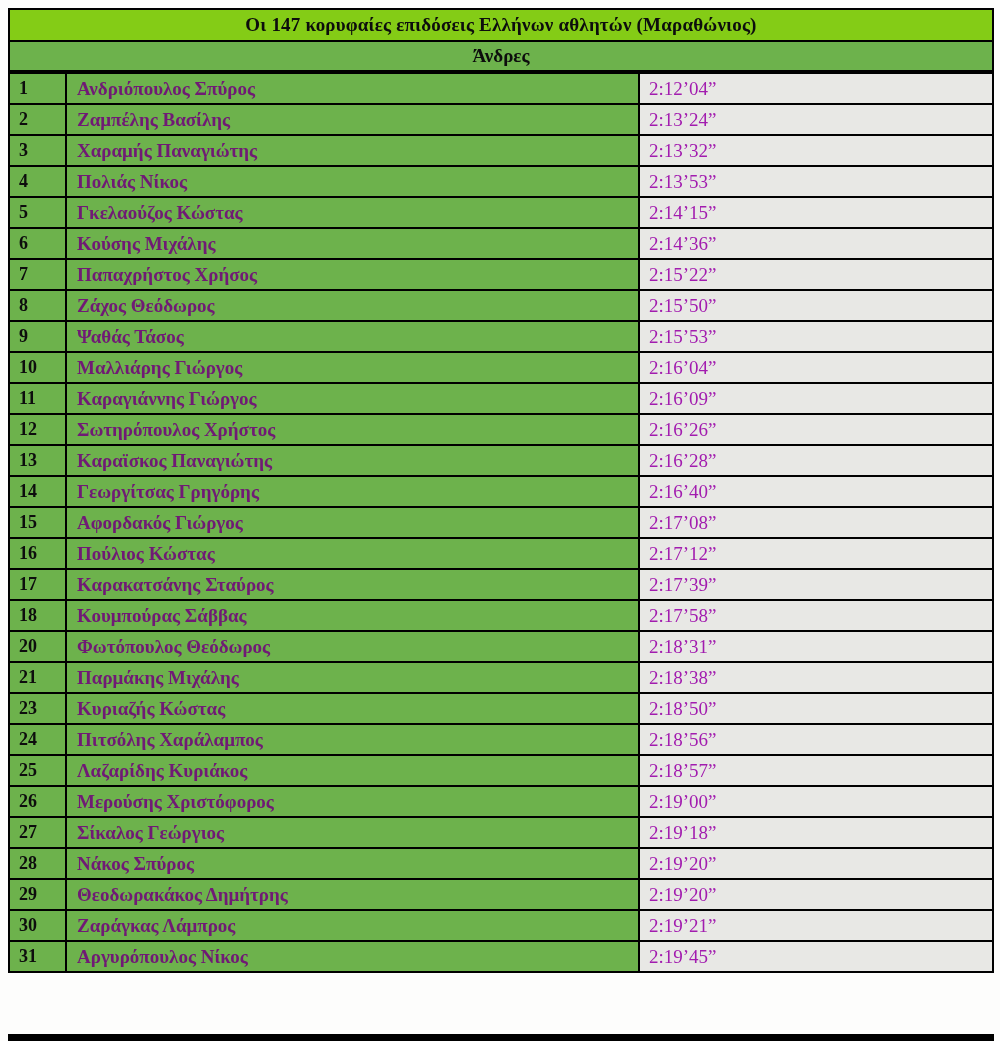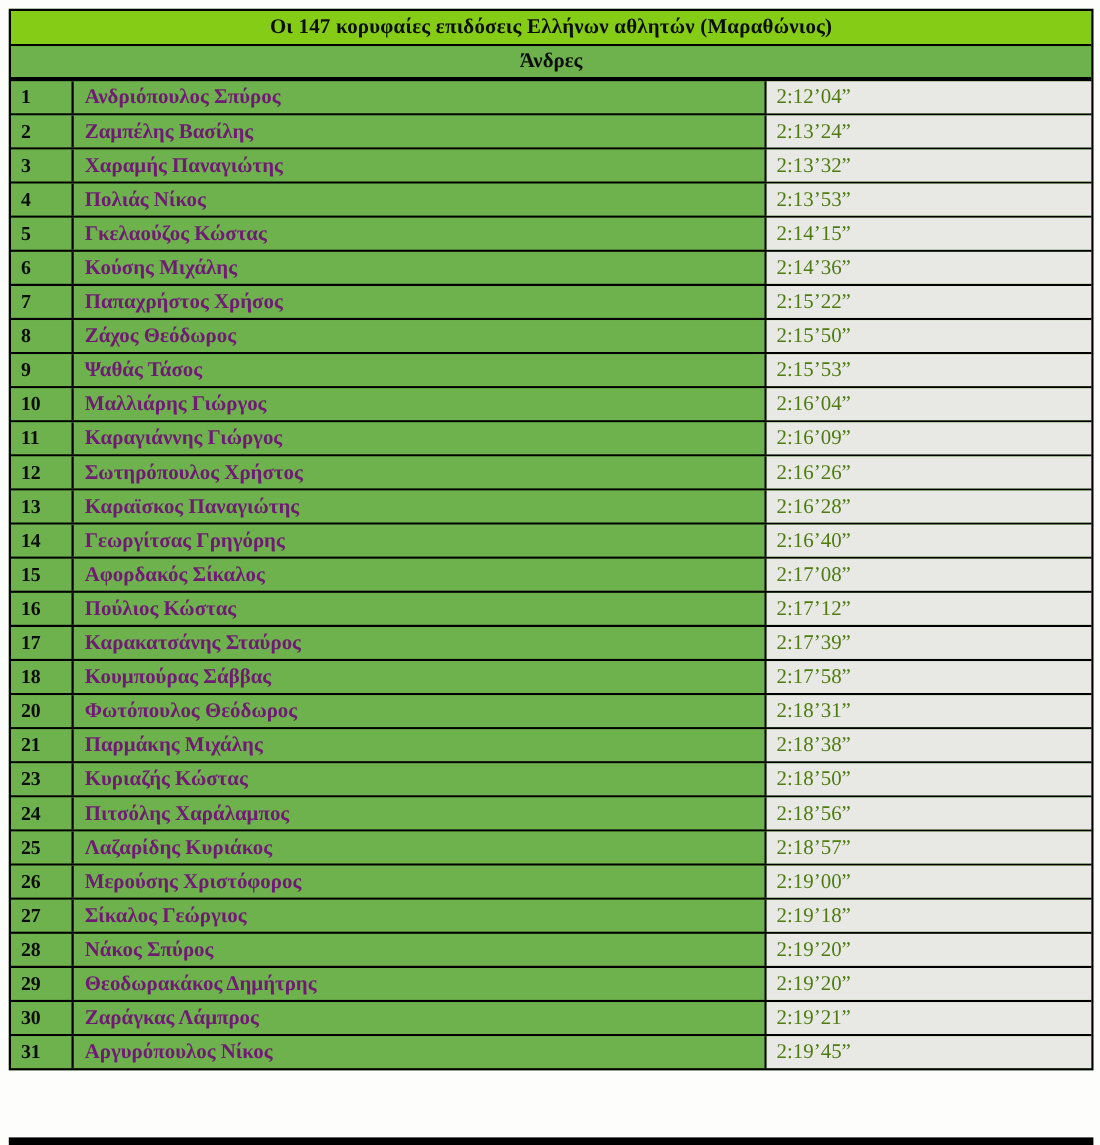--- a/index.html
+++ b/index.html
@@ -71,26 +71,26 @@
   }
   .cell.name {
     flex: 1;
     padding-left: 10px;
     border-right: 2px solid #000;
     font-size: 19px;
     font-weight: bold;
     color: #701a75;
   }
   .cell.time {
-    width: 295px;
+    width: 352px;
     padding-left: 9px;
     background: #e8e8e5;
     font-size: 19px;
     font-weight: normal;
-    color: #4d7c0f;
+    color: #a21caf;
   }
   .bottom-bar {
     position: absolute;
     left: 8px;
     width: 986px;
     bottom: 0;
     height: 7px;
     background: #000;
   }
 </style>
@@ -181,21 +181,21 @@
   </div>
 
   <div class="row">
     <div class="cell rank">14</div>
     <div class="cell name">Γεωργίτσας Γρηγόρης</div>
     <div class="cell time">2:16’40”</div>
   </div>
 
   <div class="row">
     <div class="cell rank">15</div>
-    <div class="cell name">Αφορδακός Σίκαλος</div>
+    <div class="cell name">Αφορδακός Γιώργος</div>
     <div class="cell time">2:17’08”</div>
   </div>
 
   <div class="row">
     <div class="cell rank">16</div>
     <div class="cell name">Πούλιος Κώστας</div>
     <div class="cell time">2:17’12”</div>
   </div>
 
   <div class="row">

